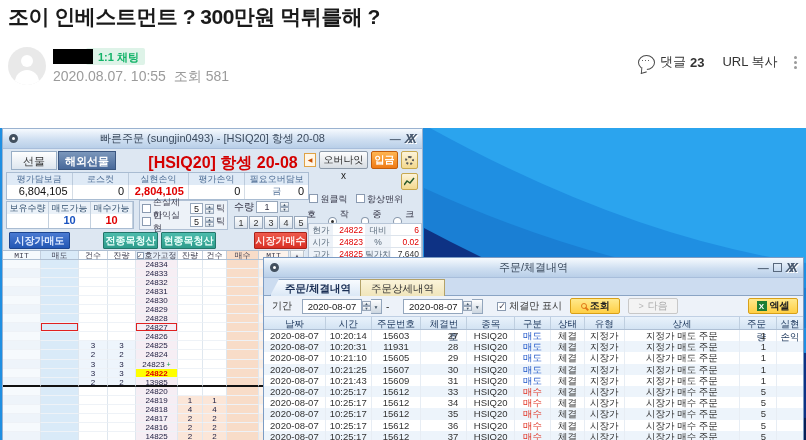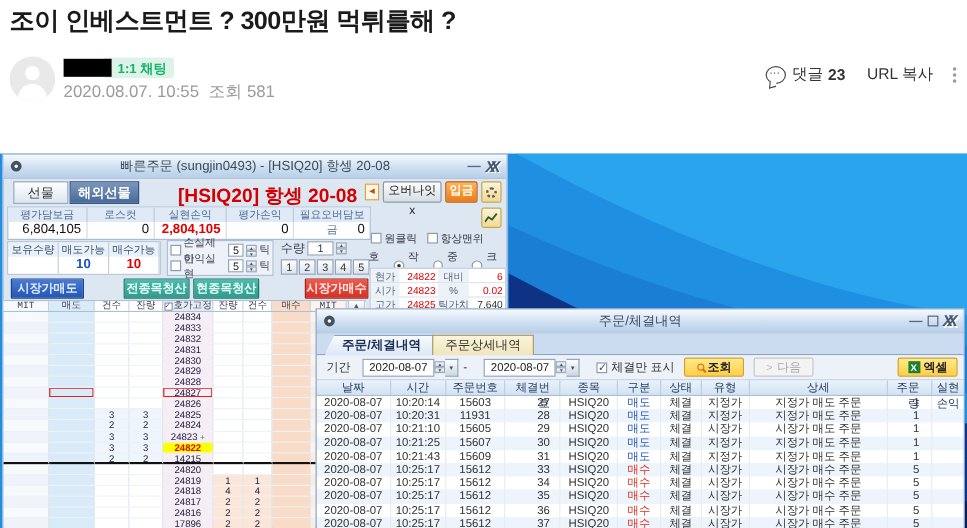--- a/index.html
+++ b/index.html
@@ -496,21 +496,21 @@
             <div class="w-cnt2"></div>
             <div class="w-buy"></div>
             <div class="w-mit2"></div>
           </div>
 
           <div class="lrow alt divider">
             <div class="w-mit"></div>
             <div class="w-sell"></div>
             <div class="w-cnt">2</div>
             <div class="w-qty">2</div>
-            <div class="w-price">14215</div>
+            <div class="w-price">13985</div>
             <div class="w-qty2"></div>
             <div class="w-cnt2"></div>
             <div class="w-buy"></div>
             <div class="w-mit2"></div>
           </div>
 
           <div class="lrow">
             <div class="w-mit"></div>
             <div class="w-sell"></div>
             <div class="w-cnt"></div>
@@ -568,21 +568,21 @@
             <div class="w-cnt2">2</div>
             <div class="w-buy"></div>
             <div class="w-mit2"></div>
           </div>
 
           <div class="lrow alt">
             <div class="w-mit"></div>
             <div class="w-sell"></div>
             <div class="w-cnt"></div>
             <div class="w-qty"></div>
-            <div class="w-price">17896</div>
+            <div class="w-price">14825</div>
             <div class="w-qty2">2</div>
             <div class="w-cnt2">2</div>
             <div class="w-buy"></div>
             <div class="w-mit2"></div>
           </div>
         </div>
     </div>
     <div class="lscroll">
         <div class="arr">▲</div>
       </div>

